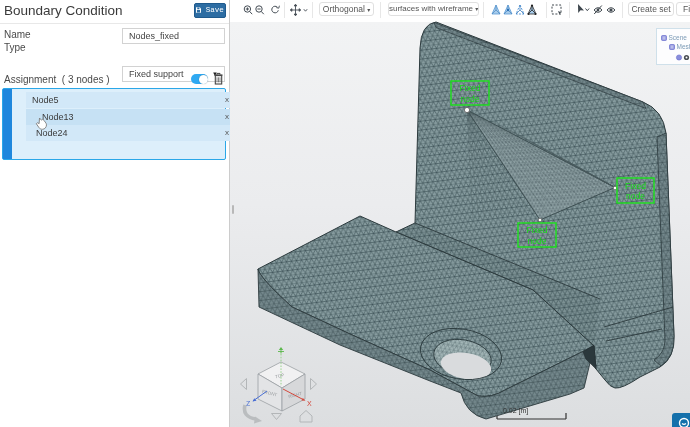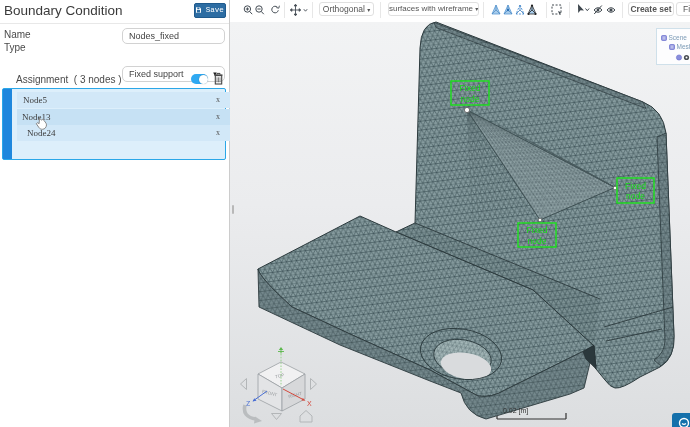--- a/index.html
+++ b/index.html
@@ -4,24 +4,24 @@
 <style>
 html,body{margin:0;padding:0;}
 body{width:690px;height:427px;overflow:hidden;font-family:"Liberation Sans",sans-serif;background:#fff;position:relative;}
 .abs{position:absolute;}
 
 #panel{left:0;top:0;width:229px;height:427px;background:#fff;border-right:1px solid #ccc;}
 #title{left:4px;top:3px;font-size:13.5px;color:#3a3a3a;letter-spacing:0;}
 #saveBtn{left:194px;top:3px;width:30px;height:13px;background:#2d6da3;border:1px solid #1f5a8d;border-radius:2px;color:#fff;font-size:7.5px;text-align:center;line-height:13px;font-family:Liberation Mono, monospace;}
 #hr1{left:0;top:23px;width:229px;height:1px;background:#e8e8e8;}
 .lbl{font-size:10px;color:#4a4a4a;}
-.inp{width:95px;height:14px;border:1px solid #d2d2d2;border-radius:5px;background:#fff;font-size:9px;color:#444;line-height:14px;padding-left:6px;}
+.inp{width:95px;height:14px;border:1px solid #d2d2d2;border-radius:0;background:#fff;font-size:9px;color:#444;line-height:14px;padding-left:6px;}
 #assignBox{left:2px;top:88px;width:222px;height:70px;border:1.5px solid #2aa7e8;border-radius:2px;background:#ddeffb;}
 #leftbar{left:0;top:0;width:9px;height:70px;background:#1e87dd;}
-.row{left:14px;width:213px;height:16px;font-size:9px;color:#3a3a3a;line-height:16px;font-family:Liberation Serif, serif;}
+.row{left:23px;width:213px;height:16px;font-size:9px;color:#3a3a3a;line-height:16px;}
 .row .nx{position:absolute;right:10px;top:0;color:#555;font-size:8px;}
 
 #toolbar{left:230px;top:0;width:460px;height:22px;background:#fff;}
 #vpbg{left:230px;top:22px;width:460px;height:405px;background:linear-gradient(180deg,#f2f3f4 0%,#ebecee 45%,#dcdee0 100%);}
 .tbtn{position:absolute;top:2px;height:12px;border:1px solid #e0e0e0;border-radius:3px;background:#fff;font-size:8.5px;color:#555;text-align:center;line-height:12px;}
 .sep{position:absolute;top:2px;width:1px;height:16px;background:#e7e7e7;}
 #sceneBox{left:656px;top:28px;width:40px;height:35px;background:#fdfdfe;border:1px solid #cfe0ea;font-size:6.5px;color:#7b9ab5;white-space:nowrap;overflow:hidden;}
 #helpBtn{left:672px;top:413px;width:20px;height:14px;background:#1470ab;border-radius:3px 0 0 0;}
 #scaleTxt{left:503px;top:407px;font-size:7px;color:#333;}
 </style>
@@ -33,34 +33,34 @@
 <div id="saveBtn" class="abs"><svg width="5" height="6" viewBox="0 0 8 9" style="vertical-align:-1px">
       <path d="M0,0 h6 l2,2 v7 h-8 z" fill="#fff"></path>
       <rect x="2" y="0.5" width="3.5" height="2.8" fill="#2d6da3"></rect>
       <rect x="1.5" y="4.5" width="5" height="4" fill="#2d6da3"></rect>
     </svg> Save</div>
 <div id="hr1" class="abs"></div>
 <div class="abs lbl" style="left:4px;top:29px">Name</div>
 <div class="abs inp" style="left:122px;top:28px">Nodes_fixed</div>
 <div class="abs lbl" style="left:4px;top:42px">Type</div>
 <div class="abs inp" style="left:122px;top:66px">Fixed support<span style="position:absolute;right:6px;top:0;color:#222;font-size:6px;">▼</span></div>
-<div class="abs lbl" style="left:16px;top:74px">Assignment&nbsp;&nbsp;( 3 nodes )</div>
+<div class="abs lbl" style="left:4px;top:74px">Assignment&nbsp;&nbsp;( 3 nodes )</div>
 <div class="abs" style="left:191px;top:74px;width:17px;height:10px;border-radius:5px;background:#2fa9f2;">
   <div style="position:absolute;right:0.5px;top:0.5px;width:9px;height:9px;border-radius:50%;background:#fff;box-shadow:0 0 1px rgba(0,0,0,.4);"></div>
 </div>
 <svg class="abs" style="left:213px;top:72px" width="11" height="13" viewBox="0 0 11 13">
   <path d="M1.5,3 h8" stroke="#444" stroke-width="1.2" fill="none"></path>
   <path d="M4,2.6 v-1.2 h3 v1.2" stroke="#444" stroke-width="1" fill="none"></path>
   <rect x="2.3" y="3.6" width="6.4" height="8.4" fill="none" stroke="#444" stroke-width="1.1"></rect>
   <path d="M4,5.3 v5 M5.5,5.3 v5 M7,5.3 v5" stroke="#444" stroke-width="0.65"></path>
 </svg>
 <div id="assignBox" class="abs">
   <div id="leftbar" class="abs"></div>
   <div class="abs row" style="top:3px;background:#d2e8f8"><span style="padding-left:6px">Node5</span><span class="nx">x</span></div>
-  <div class="abs row" style="top:19.5px;background:#c6e1f4"><span style="padding-left:5px">Node13</span><span class="nx">x</span></div>
+  <div class="abs row" style="top:19.5px;background:#c6e1f4"><span style="padding-left:16px">Node13</span><span class="nx">x</span></div>
   <div class="abs row" style="top:36px;background:#d2e8f8"><span style="padding-left:10px">Node24</span><span class="nx">x</span></div>
 </div>
 <svg class="abs" style="left:35px;top:117px" width="13" height="14" viewBox="0 0 13 14">
   <path d="M4.5,1 l2,2.2 1.2,-1.1 1.3,1.5 c0,0 2.5,2.6 2.5,4.2 c0,2.3 -1.7,4.5 -4,4.5 c-1.6,0 -2.8,-0.6 -3.6,-1.8 l-2.6,-3.8 1.4,-1 1.4,1 z" fill="#fff" stroke="#7a7a7a" stroke-width="0.9"></path>
 </svg>
 
 <div id="toolbar" class="abs"></div>
 <svg class="abs" style="left:242px;top:3px" width="40" height="15" viewBox="0 0 40 15">
   <g stroke="#454d55" stroke-width="1" fill="none">
     <circle cx="5.4" cy="6" r="3.2"></circle>
@@ -121,21 +121,21 @@
       <path d="M1,7 q4,-4.6 8,0 q-4,4.6 -8,0 z" fill="none" stroke="#40484f" stroke-width="1"></path>
       <circle cx="5" cy="7" r="1.4" fill="#40484f"></circle>
       <path d="M1.2,11 L8.8,2.5" stroke="#40484f" stroke-width="1"></path>
     </g>
     <g transform="translate(30,0)">
       <path d="M1,7 q4,-4.6 8,0 q-4,4.6 -8,0 z" fill="none" stroke="#40484f" stroke-width="1"></path>
       <circle cx="5" cy="7" r="1.6" fill="#40484f"></circle>
     </g>
 </svg>
 <div class="sep" style="left:622px"></div>
-<div class="tbtn" style="left:628px;width:44px;font-weight:bold;">Create set</div>
+<div class="tbtn" style="left:628px;width:44px;">Create set</div>
 <div class="tbtn" style="left:676px;width:26px;text-align:left;padding-left:6px;">Filter</div>
 
 <div id="vpbg" class="abs"></div>
 <div class="abs" style="left:232px;top:205px;width:2px;height:9px;background:#b8b8b8;border-radius:1px;"></div>
 <svg id="model" class="abs" style="left:230px;top:0" width="460" height="427" viewBox="230 0 460 427">
 <defs>
 <pattern id="m1" width="5" height="8.8" patternUnits="userSpaceOnUse" patternTransform="rotate(-7)">
   <rect width="5" height="8.8" fill="#879c9f"></rect>
   <path d="M0,0 H5 M0,4.4 H5 M0,0 L2.5,4.4 L5,0 M2.5,4.4 L0,8.8 M2.5,4.4 L5,8.8" stroke="#31454b" stroke-width="0.55" fill="none"></path>
 </pattern>

